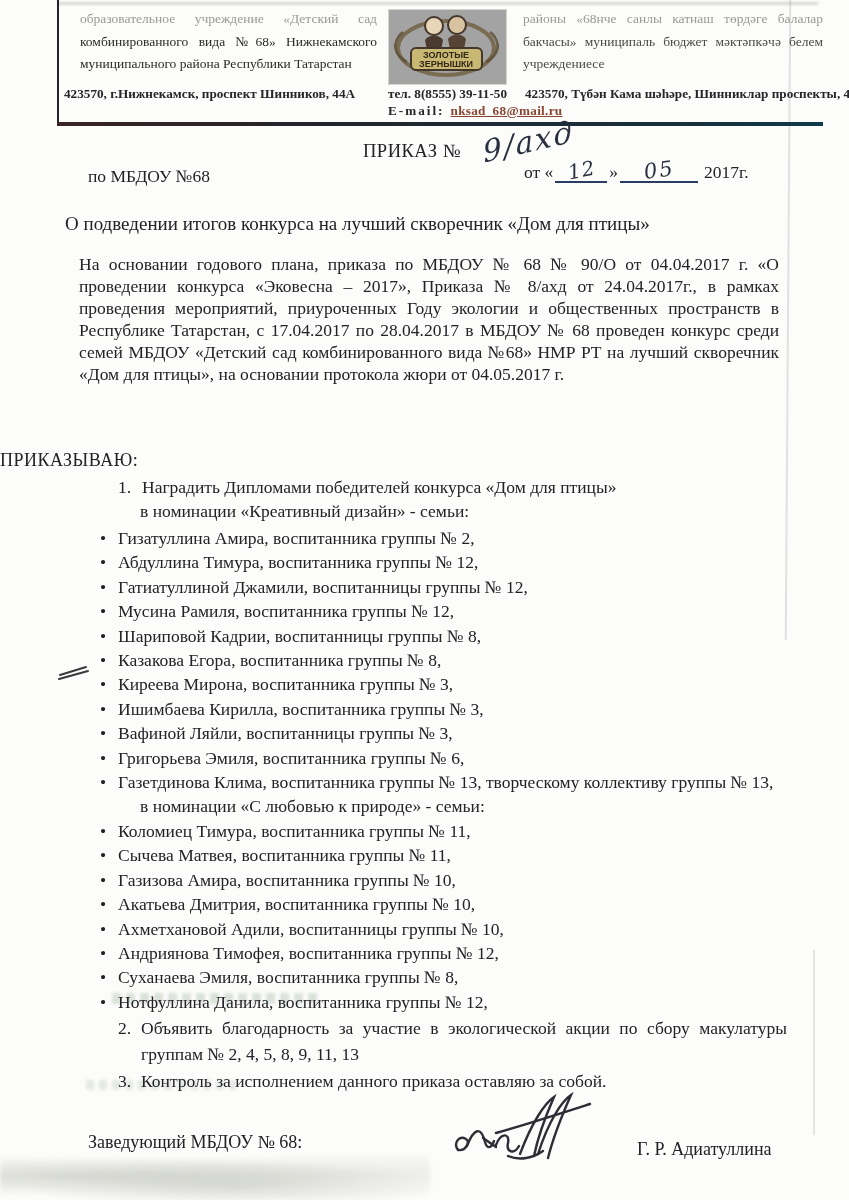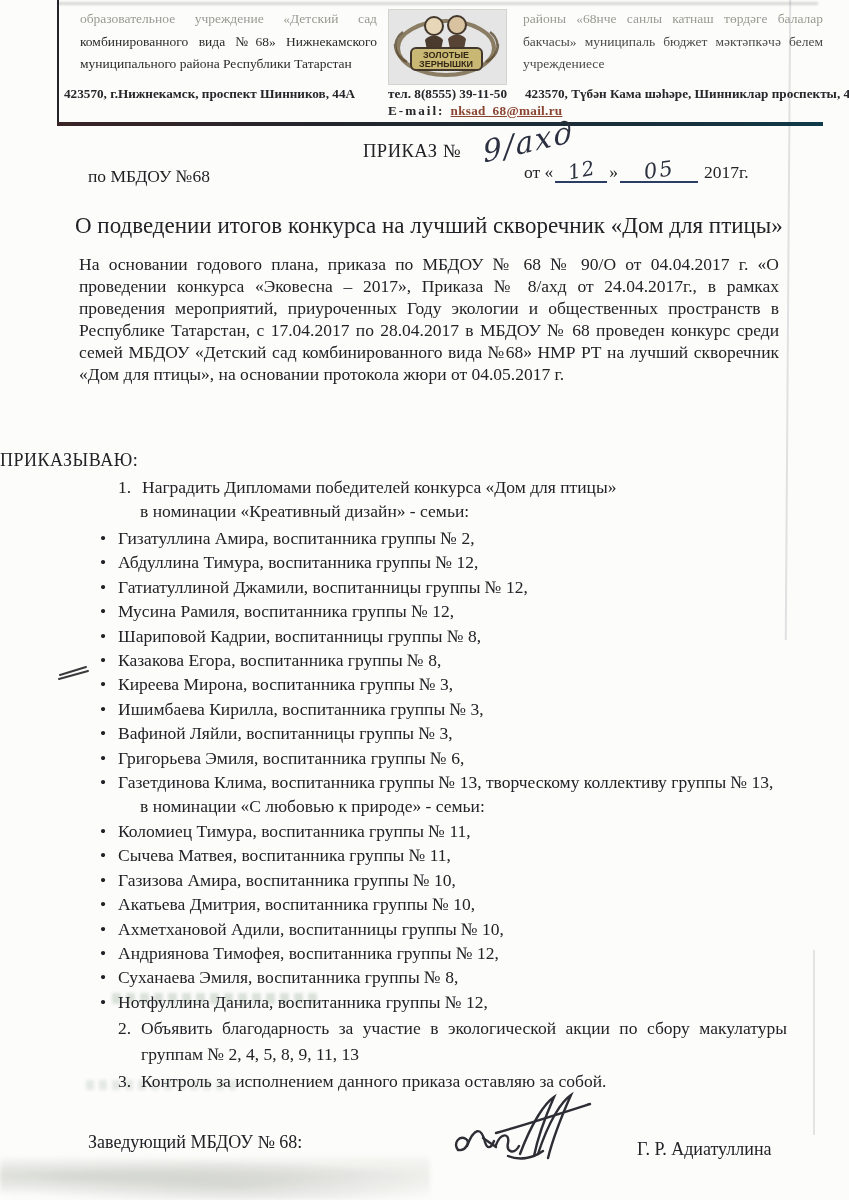--- a/index.html
+++ b/index.html
@@ -39,34 +39,34 @@
   .faded2{color:#4a4a46;}
   .dark-ink{color:#2a2a28;}
   .lh-addr{position:absolute;top:86px;font-weight:bold;font-size:13.2px;color:#26262b;}
   .lh-addr-left{left:64px;}
   .lh-contact{position:absolute;left:388px;top:86px;width:455px;font-weight:bold;font-size:13.2px;color:#26262b;}
   .lh-contact .row1{display:flex;gap:18px;white-space:nowrap;}
   .lh-contact .row2{margin-top:1px;letter-spacing:.3px;}
   .email-label{letter-spacing:2px;}
   .email-link{color:#8a4532;text-decoration:underline;margin-left:6px;}
   .logo-box{position:absolute;left:388px;top:9px;width:117px;height:74px;
-    background:#e5e5e5;border:1px solid #d4d4cc;}
+    background:#a3a3a3;border:1px solid #d4d4cc;}
   
   .prikaz-label{position:absolute;left:363px;top:141px;font-size:18.5px;letter-spacing:.5px;color:#222227;}
   .hand{font-style:italic;color:#2a3040;font-family:"DejaVu Serif","Liberation Serif",serif;}
   .hw-number{position:absolute;left:482px;top:124px;font-size:30px;letter-spacing:2px;
     transform:rotate(-13deg) skewX(-8deg);}
   .org-line{position:absolute;left:88px;top:166px;font-size:17.5px;}
   .date-row{position:absolute;left:524px;top:160px;font-size:17.5px;display:flex;align-items:flex-end;color:#222227;justify-content:space-between;}
   .blank{display:inline-block;border-bottom:2px solid #2b3d62;text-align:center;line-height:20px;}
   .blank-day{width:52px;margin:0 2px;}
   .blank-month{width:78px;margin:0 6px 0 2px;}
   .hw-day{font-size:20px;display:inline-block;transform:rotate(-11deg);letter-spacing:1px;}
   .hw-month{font-size:21px;display:inline-block;transform:rotate(-8deg);letter-spacing:2px;}
-  .subject{position:absolute;left:75px;top:213px;font-size:23px;color:#222227;}
+  .subject{position:absolute;left:65px;top:213px;font-size:19px;color:#222227;}
   
   .preamble{position:absolute;left:79px;top:253px;width:700px;font-size:17.5px;
     line-height:22px;text-align:justify;color:#222227;}
   .decree-heading{position:absolute;left:0;top:450px;width:764px;text-align:left;
     font-size:18px;letter-spacing:.5px;color:#222227;}
   .item1-line{position:absolute;left:118px;top:477px;font-size:17.5px;display:flex;color:#222227;}
   .item1-line .num{width:24px;}
   .nom-abs{position:absolute;left:140px;top:501px;font-size:17.5px;color:#222227;}
   .list{position:absolute;left:95px;top:526px;width:692px;font-size:17.5px;
     line-height:24.4px;color:#222227;}

